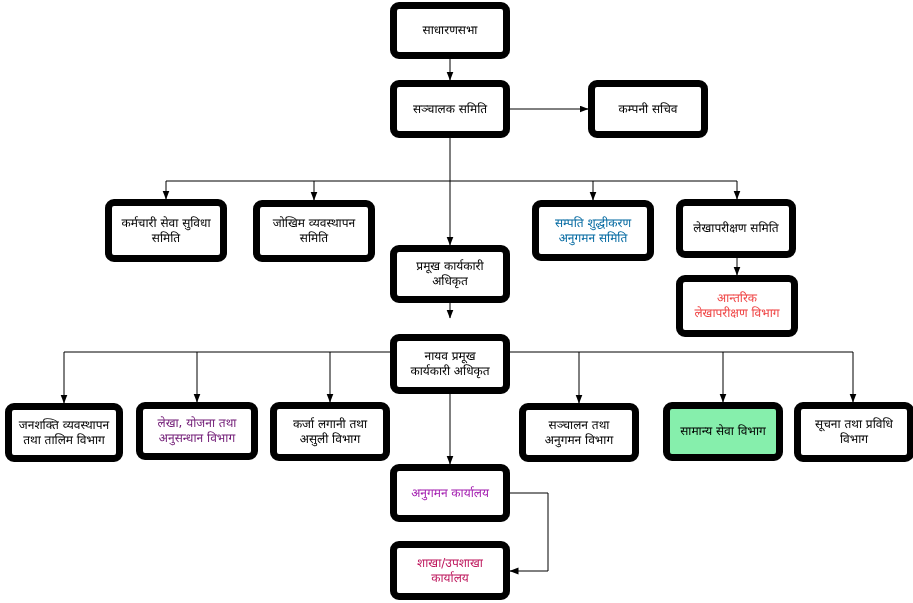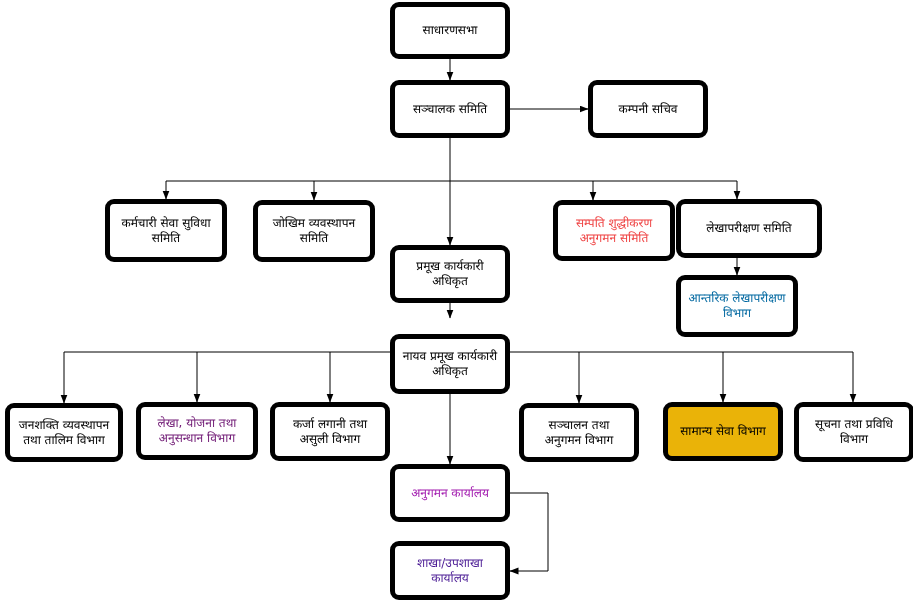--- a/index.html
+++ b/index.html
@@ -18,21 +18,21 @@
   .edge-layer {
     position: absolute;
     left: 0;
     top: 0;
     pointer-events: none;
   }
   .node {
     position: absolute;
     box-sizing: border-box;
     background: #ffffff;
-    border: 5px solid #3b82f6;
+    border: 7px solid #3b82f6;
     border-radius: 9px;
     display: flex;
     align-items: center;
     justify-content: center;
     text-align: center;
     padding: 12px 6px;
     font-size: 12px;
     line-height: 1.25;
     color: #000000;
   }
@@ -83,53 +83,53 @@
       </div>
       <div class="node" style="left: 588px; top: 80px; width: 120px; height: 58px; background: rgb(255, 255, 255); border-color: rgb(0, 0, 0); color: rgb(0, 0, 0);">
         <span class="node-label">कम्पनी सचिव</span>
       </div>
       <div class="node" style="left: 105px; top: 199px; width: 122px; height: 63px; background: rgb(255, 255, 255); border-color: rgb(0, 0, 0); color: rgb(0, 0, 0);">
         <span class="node-label">कर्मचारी सेवा सुविधा समिति</span>
       </div>
       <div class="node" style="left: 253px; top: 200px; width: 122px; height: 62px; background: rgb(255, 255, 255); border-color: rgb(0, 0, 0); color: rgb(0, 0, 0);">
         <span class="node-label">जोखिम व्यवस्थापन समिति</span>
       </div>
-      <div class="node" style="left: 553px; top: 200px; width: 122px; height: 61px; background: rgb(255, 255, 255); border-color: rgb(0, 0, 0); color: #ef4444;">
+      <div class="node" style="left: 532px; top: 200px; width: 122px; height: 61px; background: rgb(255, 255, 255); border-color: rgb(0, 0, 0); color: #0369a1;">
         <span class="node-label">सम्पति शुद्धीकरण अनुगमन समिति</span>
       </div>
-      <div class="node" style="left: 676px; top: 199px; width: 146px; height: 59px; background: rgb(255, 255, 255); border-color: rgb(0, 0, 0); color: rgb(0, 0, 0);">
+      <div class="node" style="left: 676px; top: 199px; width: 120px; height: 59px; background: rgb(255, 255, 255); border-color: rgb(0, 0, 0); color: rgb(0, 0, 0);">
         <span class="node-label">लेखापरीक्षण समिति</span>
       </div>
       <div class="node" style="left: 390px; top: 245px; width: 120px; height: 58px; background: rgb(255, 255, 255); border-color: rgb(0, 0, 0); color: rgb(0, 0, 0); justify-content: center;">
         <span class="node-label">प्रमूख कार्यकारी अधिकृत</span>
       </div>
-      <div class="node" style="left: 676px; top: 275px; width: 122px; height: 62px; background: rgb(255, 255, 255); border-color: rgb(0, 0, 0); color: #0369a1;">
+      <div class="node" style="left: 676px; top: 275px; width: 122px; height: 62px; background: rgb(255, 255, 255); border-color: rgb(0, 0, 0); color: #ef4444;">
         <span class="node-label">आन्तरिक लेखापरीक्षण विभाग</span>
       </div>
       <div class="node" style="left: 390px; top: 318px; width: 120px; height: 60px; background: rgb(255, 255, 255); border-color: rgb(0, 0, 0); color: rgb(0, 0, 0); margin-top: 16px;">
         <span class="node-label">नायव प्रमूख कार्यकारी अधिकृत</span>
       </div>
       <div class="node" style="left: 5px; top: 403px; width: 118px; height: 59px; background: rgb(255, 255, 255); border-color: rgb(0, 0, 0); color: rgb(0, 0, 0);">
         <span class="node-label">जनशक्ति व्यवस्थापन तथा तालिम विभाग</span>
       </div>
       <div class="node" style="left: 136px; top: 402px; width: 122px; height: 58px; background: rgb(255, 255, 255); border-color: rgb(0, 0, 0); color: #701a75;">
         <span class="node-label">लेखा, योजना तथा अनुसन्धान विभाग</span>
       </div>
       <div class="node" style="left: 270px; top: 402px; width: 120px; height: 59px; background: rgb(255, 255, 255); border-color: rgb(0, 0, 0); color: rgb(0, 0, 0);">
         <span class="node-label">कर्जा लगानी तथा असुली विभाग</span>
       </div>
       <div class="node" style="left: 519px; top: 403px; width: 120px; height: 59px; background: rgb(255, 255, 255); border-color: rgb(0, 0, 0); color: rgb(0, 0, 0);">
         <span class="node-label">सञ्चालन तथा अनुगमन विभाग</span>
       </div>
-      <div class="node" style="left: 663px; top: 402px; width: 120px; height: 59px; background: #eab308; border-color: rgb(0, 0, 0); color: rgb(0, 0, 0);">
+      <div class="node" style="left: 663px; top: 402px; width: 120px; height: 59px; background: #86efac; border-color: rgb(0, 0, 0); color: rgb(0, 0, 0);">
         <span class="node-label">सामान्य सेवा विभाग</span>
       </div>
       <div class="node" style="left: 794px; top: 402px; width: 120px; height: 60px; background: rgb(255, 255, 255); border-color: rgb(0, 0, 0); color: rgb(0, 0, 0);">
         <span class="node-label">सूचना तथा प्रविधि विभाग</span>
       </div>
       <div class="node" style="left: 390px; top: 464px; width: 120px; height: 58px; background: rgb(255, 255, 255); border-color: rgb(0, 0, 0); color: #a21caf;">
         <span class="node-label">अनुगमन कार्यालय</span>
       </div>
-      <div class="node" style="left: 390px; top: 541px; width: 120px; height: 59px; background: rgb(255, 255, 255); border-color: rgb(0, 0, 0); color: #4c1d95; justify-content: center;">
+      <div class="node" style="left: 390px; top: 541px; width: 120px; height: 59px; background: rgb(255, 255, 255); border-color: rgb(0, 0, 0); color: #be185d; justify-content: center;">
         <span class="node-label">शाखा/उपशाखा कार्यालय</span>
       </div>
     </div>
 </div>
 
 </body></html>

